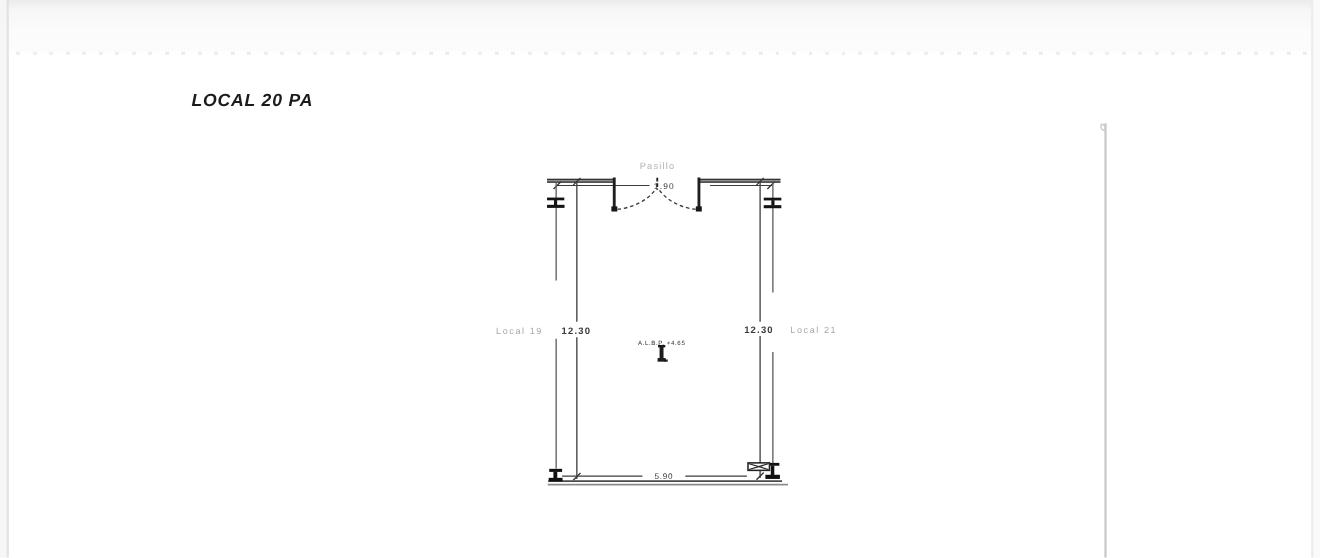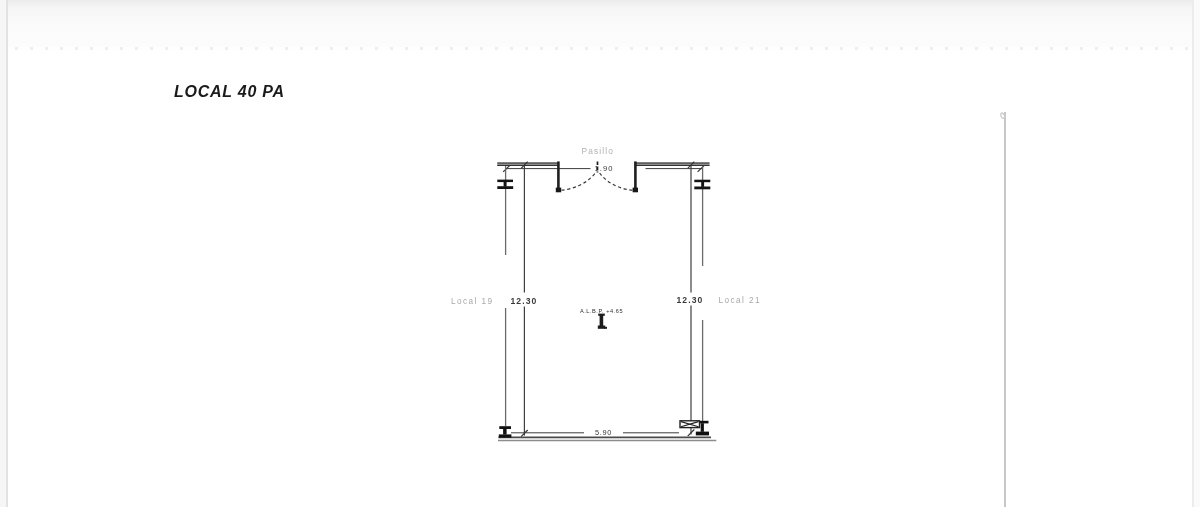--- a/index.html
+++ b/index.html
@@ -15,21 +15,21 @@
 <div class="abs" style="left:0;top:47px;width:1200px;height:3px;background:repeating-linear-gradient(to right,#ebebeb 0 3.5px,#fefefe 3.5px 15px);opacity:.85;"></div>
 
 <div class="abs" style="left:0;top:0;width:6px;height:507px;background:#f6f6f6;"></div>
 
 <div class="abs" style="left:6px;top:0;width:1.5px;height:507px;background:#e2e2e2;"></div>
 
 <div class="abs" style="left:1193px;top:0;width:7px;height:507px;background:#fafafa;"></div>
 
 <div class="abs" style="left:1192px;top:0;width:1.5px;height:507px;background:#ececec;"></div>
 
-<div class="abs" style="left:174px;top:83px;font-size:16px;font-weight:bold;font-style:italic;color:#1b1b1b;letter-spacing:0.75px;">LOCAL 40 PA</div>
+<div class="abs" style="left:174px;top:83px;font-size:16px;font-weight:bold;font-style:italic;color:#1b1b1b;letter-spacing:0.75px;">LOCAL 20 PA</div>
 
 <div class="abs" style="left:1004px;top:112px;width:2.2px;height:395px;background:#c7c7c7;"></div>
 
 <svg class="abs" style="left:0;top:0;filter:blur(0.3px);" width="1200" height="507" viewBox="0 0 1200 507">
 
   <path d="M 1005 118 C 1004.5 112.5 1000.5 111.5 1000.8 115.2 C 1001 118.2 1004 119.5 1005 117" fill="none" stroke="#cdcdcd" stroke-width="1.4"></path>
 
   <text x="597.8" y="153.8" font-size="8.4" fill="#b2b2b2" text-anchor="middle" letter-spacing="1.1">Pasillo</text>
 
   <g>

